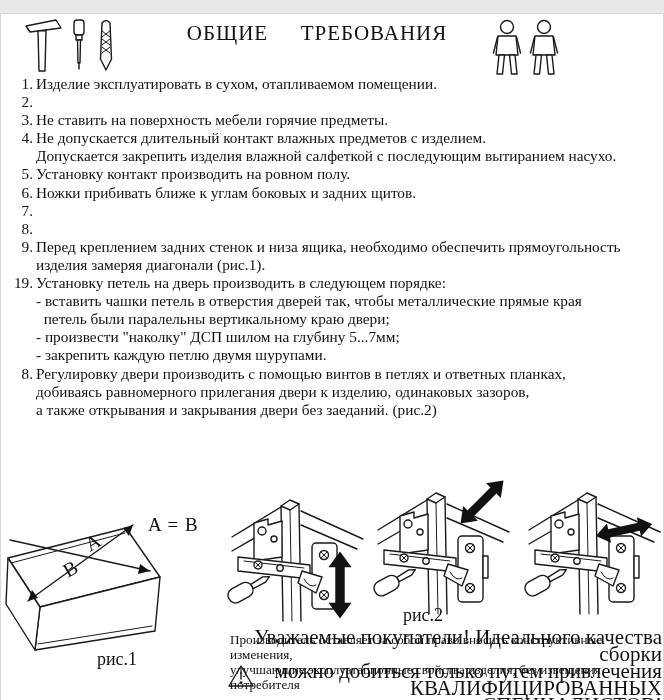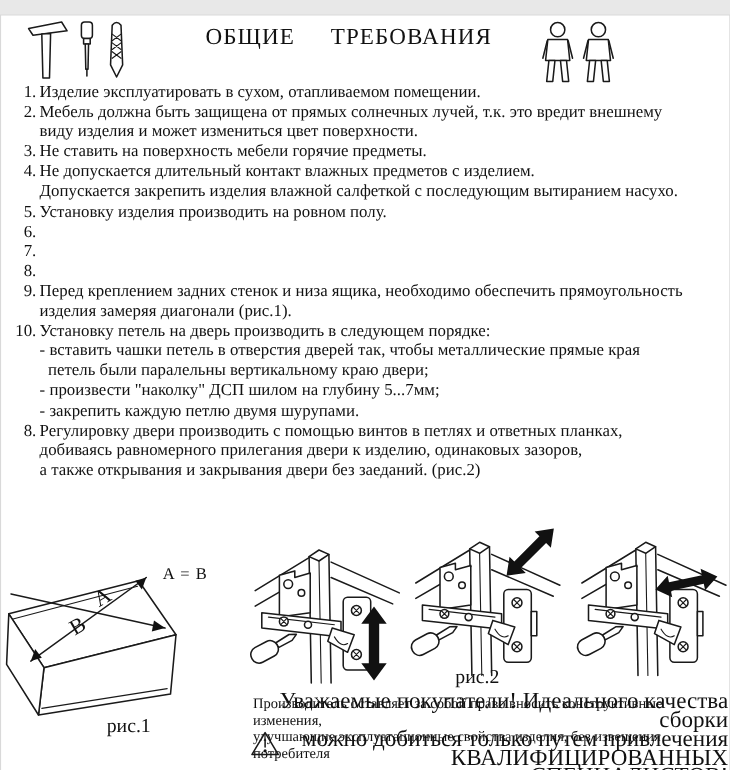--- a/index.html
+++ b/index.html
@@ -14,24 +14,24 @@
   .thin{stroke-width:1;}
   .title{
     position:absolute;left:117px;top:8px;width:400px;margin:0;
     font-size:21px;font-weight:normal;text-align:center;
     letter-spacing:1px;word-spacing:10px;white-space:pre;
   }
   .list{position:absolute;left:0;top:62px;width:664px;font-size:15.3px;line-height:18.1px;}
   .li{display:flex;}
   .num{flex:0 0 33px;text-align:right;padding-right:3px;}
   .txt{white-space:pre-wrap;font-family:Liberation Serif, serif;}
-  .eq{position:absolute;left:148px;top:501px;font-size:15px;letter-spacing:1px;white-space:pre;}
+  .eq{position:absolute;left:148px;top:501px;font-size:19px;letter-spacing:1px;white-space:pre;}
   .cap{position:absolute;text-align:center;font-size:18px;}
   .cap1{left:50px;top:636px;width:134px;}
-  .cap2{left:388px;top:592px;width:92px;}
+  .cap2{left:377px;top:592px;width:92px;}
   .note{
     position:absolute;left:230px;top:619px;width:434px;text-align:left;
     font-size:13.2px;line-height:15px;white-space:pre-line;
   }
   .warning{
     position:absolute;left:252px;top:616px;width:410px;text-align:right;
     font-size:21px;line-height:17px;white-space:pre-line;
   }
   .diag-label{font-size:20px;font-family:"Liberation Serif",serif;fill:#111;}
 </style>
@@ -73,52 +73,51 @@
     <use href="#person" x="37" y="0"></use>
   </svg>
 
   <div class="list">
       <div class="li">
         <span class="num">1.</span>
         <span class="txt">Изделие эксплуатировать в сухом, отапливаемом помещении.</span>
       </div>
       <div class="li">
         <span class="num">2.</span>
-        <span class="txt">Мебель должна быть защищена от прямых солнечных лучей, т.к. это вредит внешнему
-виду изделия и может измениться цвет поверхности.</span>
       </div>
       <div class="li">
         <span class="num">3.</span>
         <span class="txt">Не ставить на поверхность мебели горячие предметы.</span>
       </div>
       <div class="li">
         <span class="num">4.</span>
         <span class="txt">Не допускается длительный контакт влажных предметов с изделием.
 Допускается закрепить изделия влажной салфеткой с последующим вытиранием насухо.</span>
       </div>
       <div class="li">
         <span class="num">5.</span>
-        <span class="txt">Установку изделия производить на ровном полу.</span>
+        <span class="txt">Установку контакт производить на ровном полу.</span>
       </div>
       <div class="li">
         <span class="num">6.</span>
+        <span class="txt">Ножки прибивать ближе к углам боковых и задних щитов.</span>
       </div>
       <div class="li">
         <span class="num">7.</span>
       </div>
       <div class="li">
         <span class="num">8.</span>
       </div>
       <div class="li">
         <span class="num">9.</span>
         <span class="txt">Перед креплением задних стенок и низа ящика, необходимо обеспечить прямоугольность
 изделия замеряя диагонали (рис.1).</span>
       </div>
       <div class="li">
-        <span class="num">10.</span>
+        <span class="num">19.</span>
         <span class="txt">Установку петель на дверь производить в следующем порядке:
 - вставить чашки петель в отверстия дверей так, чтобы металлические прямые края
   петель были паралельны вертикальному краю двери;
 - произвести "наколку" ДСП шилом на глубину 5...7мм;
 - закрепить каждую петлю двумя шурупами.</span>
       </div>
       <div class="li">
         <span class="num">8.</span>
         <span class="txt">Регулировку двери производить с помощью винтов в петлях и ответных планках,
 добиваясь равномерного прилегания двери к изделию, одинаковых зазоров,

